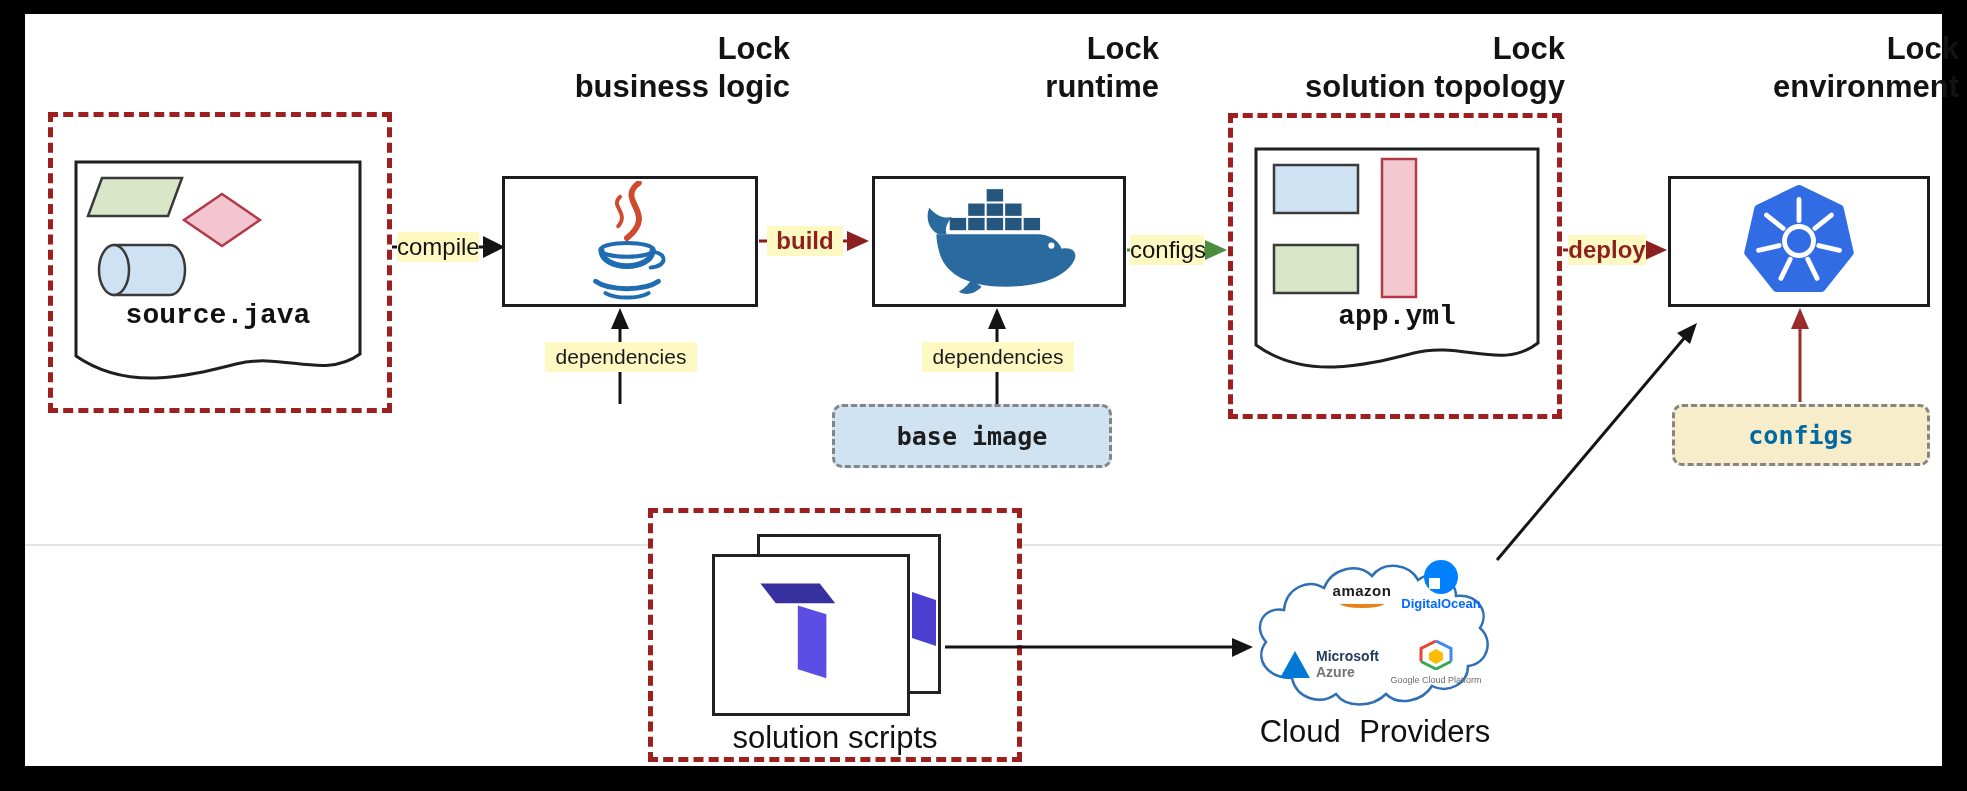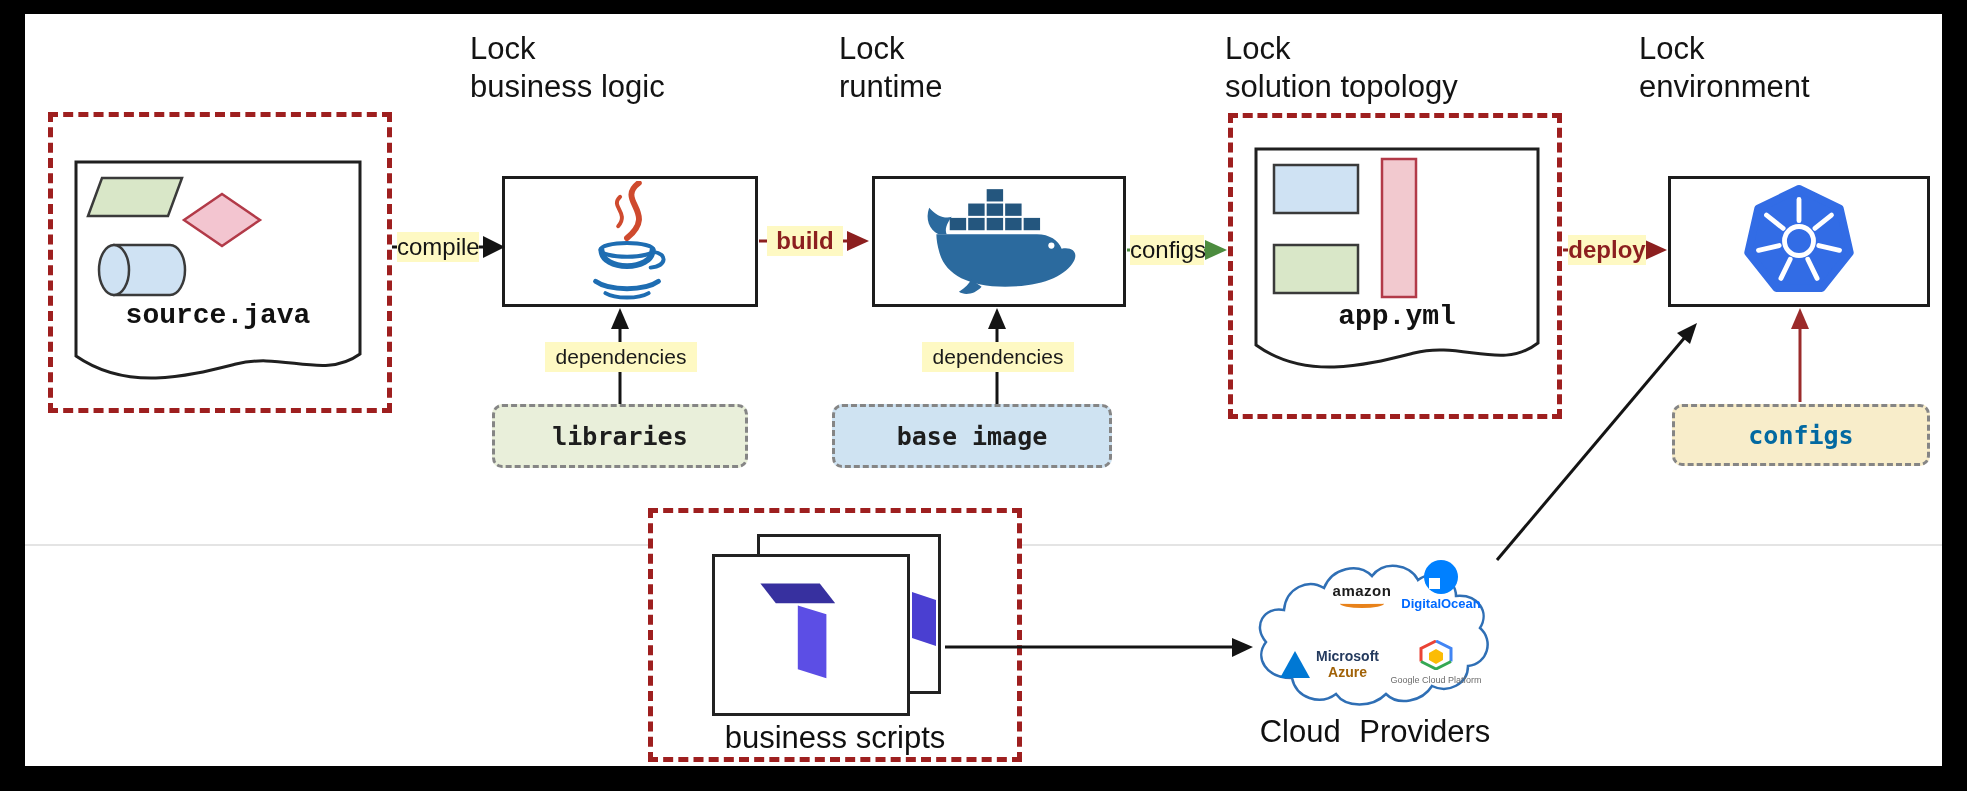--- a/index.html
+++ b/index.html
@@ -11,22 +11,22 @@
     background: #000;
     overflow: hidden;
     font-family: "Liberation Sans", sans-serif;
   }
   .abs { position: absolute; }
   .white-bg { left:25px; top:14px; width:1917px; height:752px; background:#ffffff; z-index:0; }
   .divider { left:25px; top:544px; width:1917px; height:2px; background:#e4e4e4; z-index:1; }
 
   .stage-title {
     white-space: pre-line;
-    text-align: left;
-    font-weight: 400;
+    text-align: right;
+    font-weight: 700;
     font-size: 31px;
     line-height: 38px;
     color: #131313;
     z-index: 2;
   }
   .dashed-red { border: 5px dashed #9e1f1f; z-index: 2; }
   .node { background:#fff; border:3px solid #1c1c1c; z-index:2; }
   .logo { z-index:3; }
   .input-box {
     border: 3px dashed #858585;
@@ -141,41 +141,38 @@
       <line x1="0" y1="-21" x2="0" y2="-43"></line>
       <line x1="16.4" y1="-13.1" x2="33.6" y2="-26.8"></line>
       <line x1="20.5" y1="4.7" x2="41.9" y2="9.6"></line>
       <line x1="9.1" y1="18.9" x2="18.7" y2="38.7"></line>
       <line x1="-9.1" y1="18.9" x2="-18.7" y2="38.7"></line>
       <line x1="-20.5" y1="4.7" x2="-41.9" y2="9.6"></line>
       <line x1="-16.4" y1="-13.1" x2="-33.6" y2="-26.8"></line>
     </g>
   </svg>
 
-  <div class="abs input-box" style="left:492px;top:404px;width:256px;height:64px;background:#e9efda;">
-    <span>libraries</span>
-  </div>
   <div class="abs input-box" style="left:832px;top:404px;width:280px;height:64px;background:#cfe3f2;">
     <span>base image</span>
   </div>
   <div class="abs input-box" style="left:1672px;top:404px;width:258px;height:62px;background:#f8edca;color:#0369a1;">
     <span>configs</span>
   </div>
 
   <div class="abs dashed-red" style="left:648px;top:508px;width:374px;height:254px;background:#fff;"></div>
   <div class="abs card" style="left:757px;top:534px;width:184px;height:160px;z-index:3;"></div>
   <svg class="abs" style="left:912px;top:584px;z-index:4;" width="26" height="70" viewBox="0 0 26 70">
     <polygon points="0,8 24,16 24,62 0,54" fill="#4a3fd1"></polygon>
   </svg>
   <div class="abs card" style="left:712px;top:554px;width:198px;height:162px;z-index:5;"></div>
   <svg class="abs" style="left:756px;top:568px;z-index:6;" width="110" height="118" viewBox="0 0 100 107">
     <polygon points="4,14 58,14 72,32 18,32" fill="#37309f"></polygon>
     <polygon points="38,34 64,42 64,100 38,92" fill="#5c4ee5"></polygon>
   </svg>
-  <div class="abs big-caption" style="left:648px;top:720px;width:374px;z-index:6;">business scripts</div>
+  <div class="abs big-caption" style="left:648px;top:720px;width:374px;z-index:6;">solution scripts</div>
 
   <svg class="abs" style="left:1240px;top:546px;z-index:2;" width="260" height="172" viewBox="0 0 260 172">
     <path d="M52,132 C26,132 14,112 26,96 C12,80 24,60 44,64 C46,42 68,32 84,42 C92,22 118,16 132,30 C144,14 170,18 178,34 C194,22 216,32 216,50 C238,48 250,66 240,82 C254,94 248,118 228,120 C228,138 208,148 192,140 C182,156 158,160 146,148 C132,162 106,162 96,148 C80,160 56,152 52,132 Z" fill="#ffffff" stroke="#2f6fb5" stroke-width="2.5"></path>
   </svg>
 
   <div class="abs" style="left:1292px;top:582px;width:70px;text-align:center;z-index:3;margin-left:35px;">
     <div style="font-size:15px;font-weight:800;color:#1c1c1c;letter-spacing:0.5px;">amazon</div>
     <div style="margin:0 auto;width:44px;height:9px;border-bottom:4px solid #e8821a;border-radius:0 0 60% 60%;"></div>
   </div>
 
@@ -183,23 +180,23 @@
     <div style="margin:0 auto;width:34px;height:34px;border-radius:50%;background:#0080ff;position:relative;">
       <div style="position:absolute;left:5px;bottom:5px;width:11px;height:11px;background:#fff;"></div>
     </div>
     <div style="font-size:13px;font-weight:700;color:#0069ff;margin-top:2px;">DigitalOcean</div>
   </div>
 
   <div class="abs" style="left:1280px;top:648px;z-index:3;display:flex;align-items:center;gap:6px;">
     <svg width="30" height="27" viewBox="0 0 30 27">
       <polygon points="15,0 30,27 0,27" fill="#0078d4"></polygon>
     </svg>
-    <div style="text-align:center;line-height:16px;">
+    <div style="text-align:left;line-height:16px;">
       <div style="font-size:14px;font-weight:600;color:#243a5e;">Microsoft</div>
-      <div style="font-size:14px;font-weight:600;color:#a16207;">Azure</div>
+      <div style="font-size:14px;font-weight:600;color:#737373;">Azure</div>
     </div>
   </div>
 
   <div class="abs" style="left:1390px;top:640px;width:92px;text-align:center;z-index:3;">
     <svg width="34" height="30" viewBox="0 0 34 30">
       <path d="M2,21.5 L2,8.5 L17,1" stroke="#ea4335" fill="none" stroke-width="3"></path>
       <path d="M17,1 L32,8.5 L32,21.5" stroke="#4285f4" fill="none" stroke-width="3"></path>
       <path d="M32,21.5 L17,29 L2,21.5" stroke="#34a853" fill="none" stroke-width="3"></path>
       <polygon points="17,9 24,13 24,20 17,24 10,20 10,13" fill="#fbbc05"></polygon>
     </svg>

